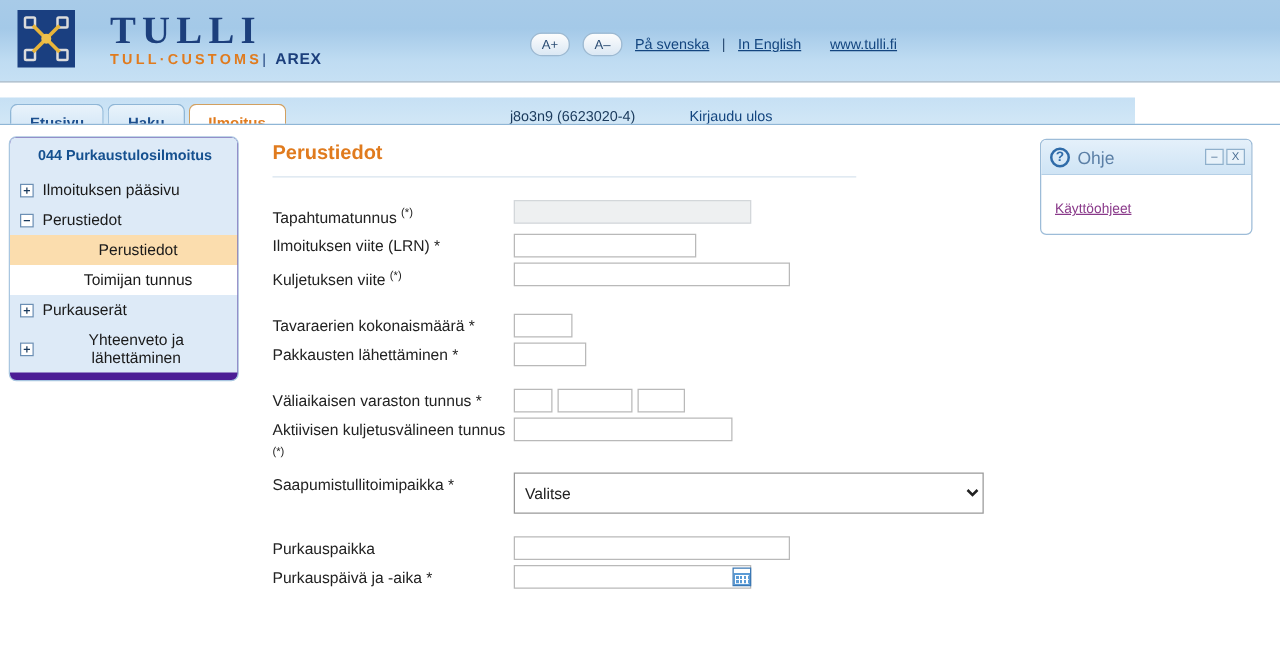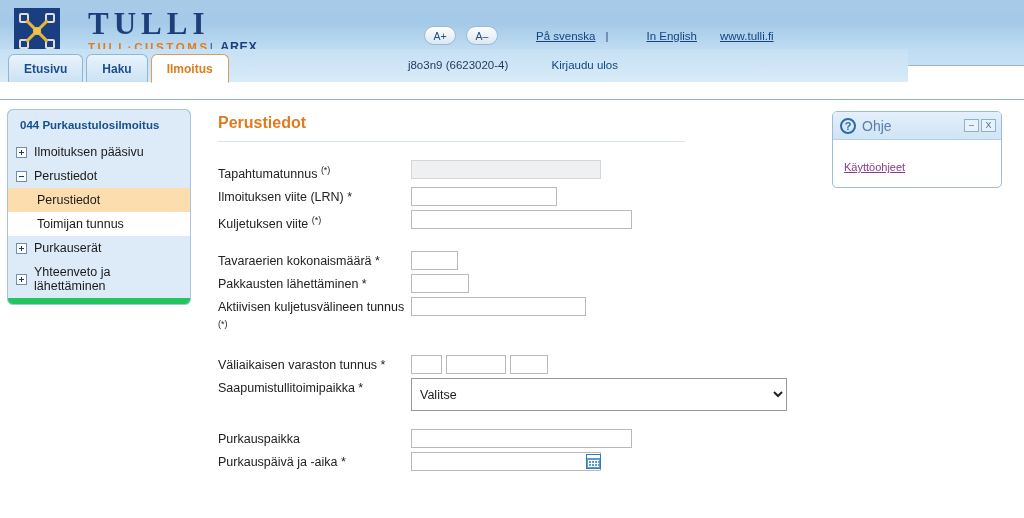--- a/index.html
+++ b/index.html
@@ -69,27 +69,27 @@
     font-size: 11.5px;
   }
   .az-btn {
     width: 32px; height: 19px; border-radius: 10px;
     background: linear-gradient(to bottom,#fdfdfd,#dbe8f4);
     border: 1px solid #9db9d1;
     color: #2a4c73; font-size: 10.5px;
     display: flex; align-items: center; justify-content: center;
     cursor: pointer;
   }
-  .hlink { color: #13457f; text-decoration: underline; cursor: pointer; font-size: 11.5px; margin-left: 28px; }
+  .hlink { color: #13457f; text-decoration: underline; cursor: pointer; font-size: 11.5px; }
   .hsep { color: #2a4c73; font-size: 11.5px; }
   .hlink.www { margin-left: 13px; }
 
   
   .tabstrip {
-    position: absolute; left: 0; top: 49px;
+    position: absolute; left: 0; top: 78px;
     width: 908px; height: 33px;
     background: linear-gradient(to bottom,#c6e0f4 0%, #d8ebf8 100%);
   }
   .tabs { position: absolute; left: 8px; top: 5px; display: flex; gap: 3px; }
   .tab {
     height: 28px; padding: 0 15px;
     border: 1px solid #8fb6d6; border-bottom: none;
     border-radius: 6px 6px 0 0;
     background: linear-gradient(to bottom,#e9f3fb,#cbe2f5);
     font-size: 12px; font-weight: bold; color: #1c4f8e;
@@ -111,25 +111,26 @@
     position: absolute; left: 0; top: 99px;
     width: 1024px; height: 419px;
     background: #ffffff;
     border-top: 1px solid #8fb6d6;
   }
 
   
   .sidebar {
     position: absolute; left: 7px; top: 9px;
     width: 184px;
-    background: #22c55e;
+    background: #4c1d95;
     border: 1px solid #a9c6e0;
     border-radius: 6px;
     overflow: hidden;
     padding-bottom: 6px;
+    text-align: center;
   }
   .sb-title {
     font-size: 11.5px; font-weight: bold; color: #15508f;
     padding: 9px 10px 9px 12px;
     background: #ddeaf7;
   }
   .sb-item {
     display: flex; align-items: center;
     padding: 5px 6px 5px 8px;
     font-size: 12.5px; color: #1a1a1a;
@@ -349,39 +350,39 @@
     <div class="frow">
       <div class="flabel">
         <span>Pakkausten lähettäminen</span>
         <span>*</span>
       </div>
       <div class="fctl">
         <input class="inp" style="width: 58px;" value="">
       </div>
     </div>
 
-    <div class="frow">
-      <div class="flabel">
-        <span>Aktiivisen kuljetusvälineen tunnus</span>
-        <sup>(*)</sup>
-      </div>
-      <div class="fctl">
-        <input class="inp" style="width: 175px;" value="">
-      </div>
-    </div>
-
     <div class="frow gap-lg">
       <div class="flabel">
         <span>Väliaikaisen varaston tunnus</span>
         <span>*</span>
       </div>
       <div class="fctl">
         <input class="inp" style="width: 31px;" value="">
         <input class="inp" style="width: 60px;" value="">
         <input class="inp" style="width: 38px;" value="">
+      </div>
+    </div>
+
+    <div class="frow">
+      <div class="flabel">
+        <span>Aktiivisen kuljetusvälineen tunnus</span>
+        <sup>(*)</sup>
+      </div>
+      <div class="fctl">
+        <input class="inp" style="width: 175px;" value="">
       </div>
     </div>
 
     <div class="frow">
       <div class="flabel">
         <span>Saapumistullitoimipaikka</span>
         <span>*</span>
       </div>
       <div class="fctl">
         <select class="sel">

